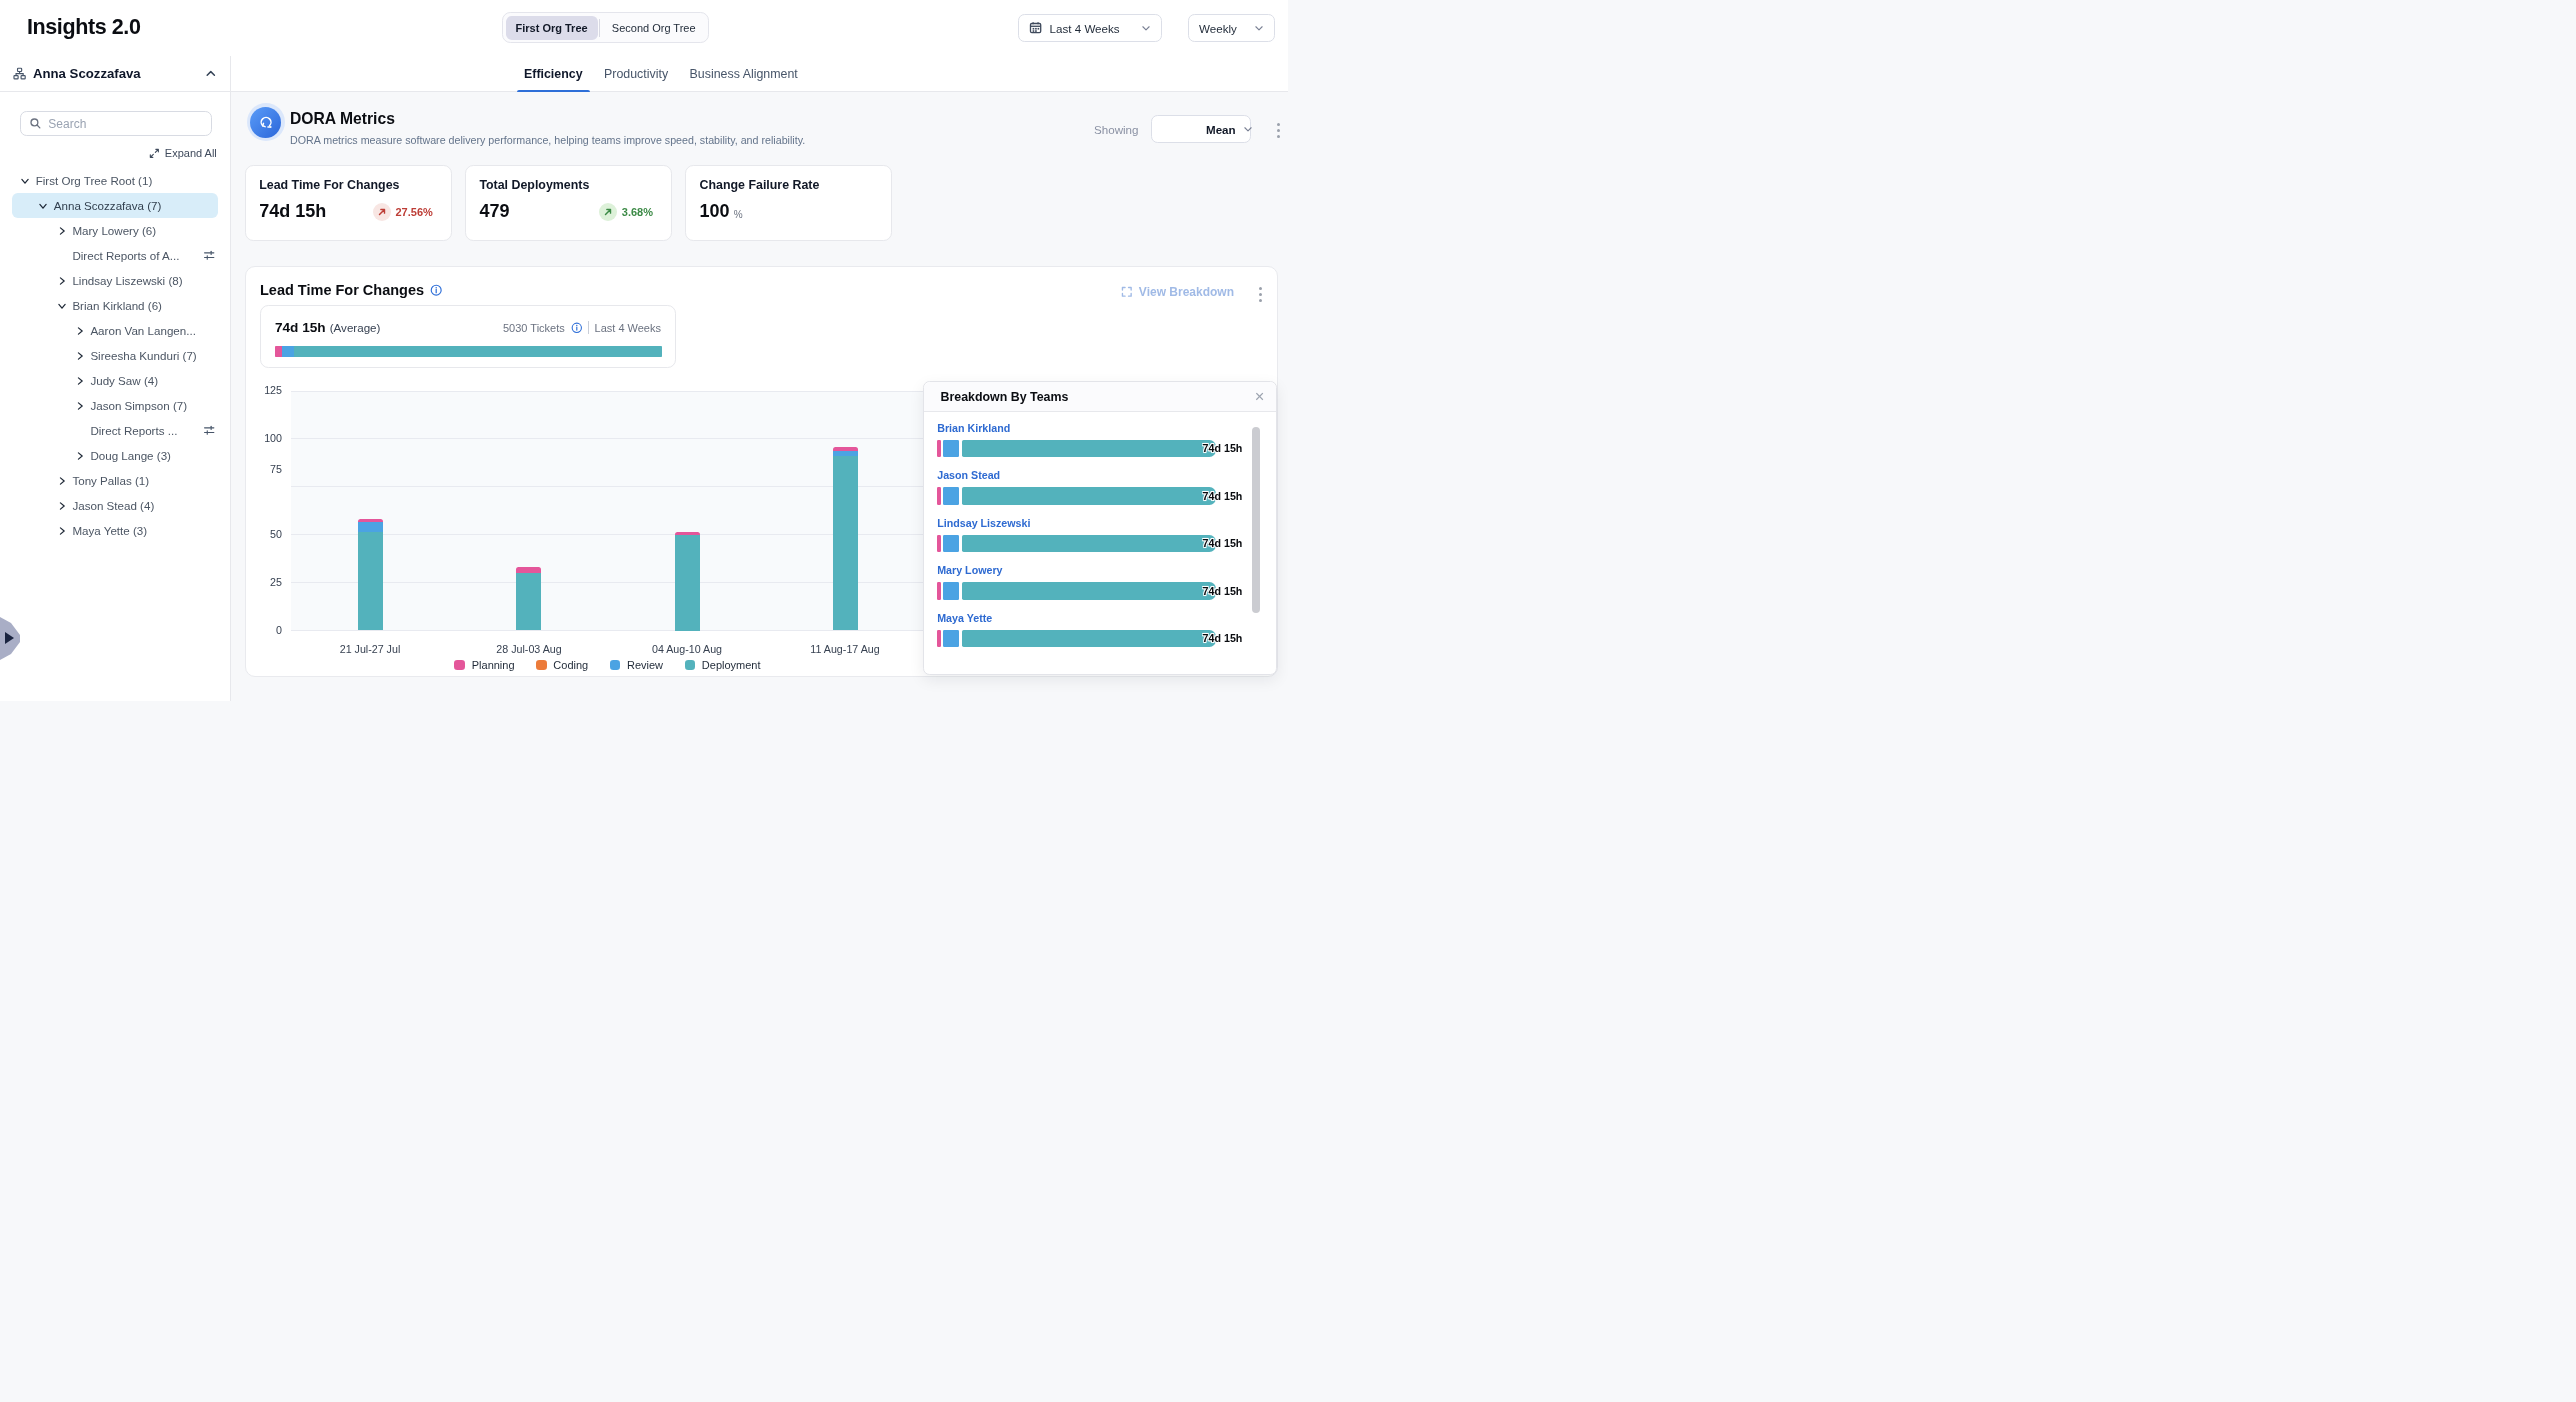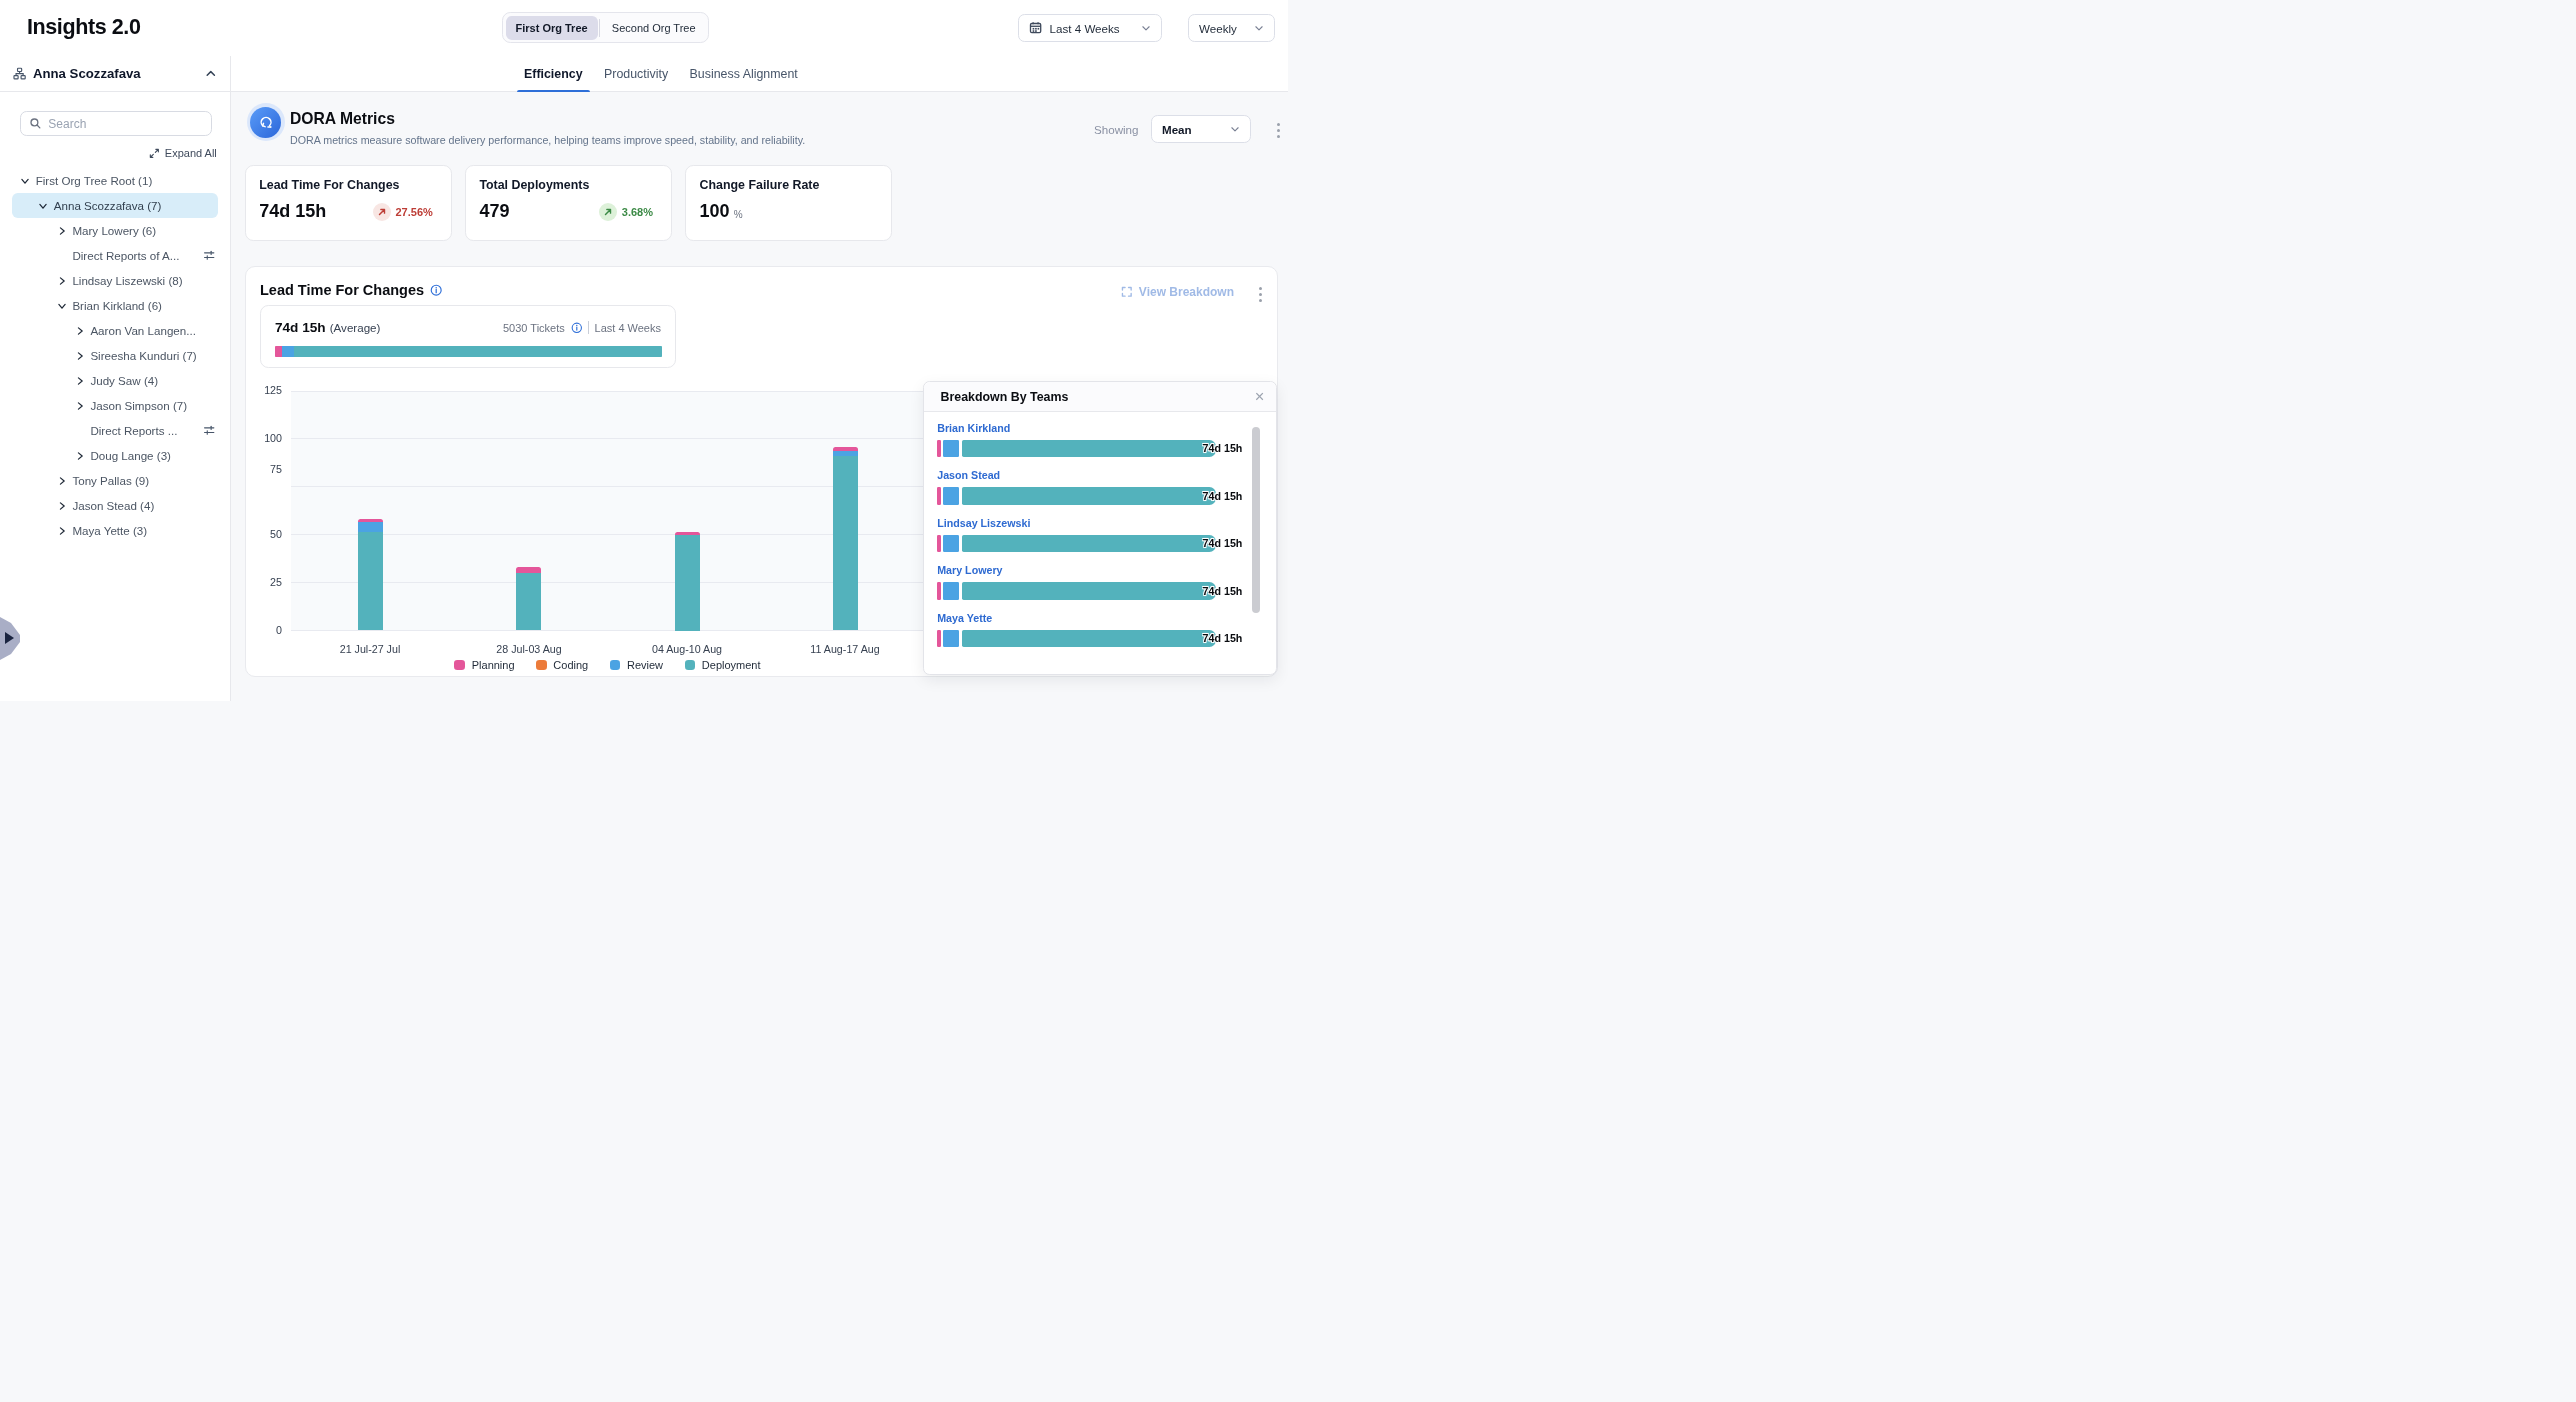--- a/index.html
+++ b/index.html
@@ -57,21 +57,21 @@
   
   #main { position:absolute; left:231px; top:93px; width:1057px; height:609px; background:#f7f8fa; }
   .dora-icon { position:absolute; left:15.7px; top:10px; width:38px; height:38px; border-radius:50%;
     background:#dbe7fb; display:flex; align-items:center; justify-content:center; }
   .dora-icon .inner { width:31px; height:31px; border-radius:50%;
     background:linear-gradient(135deg,#5a9cf8,#2b66d9); display:flex; align-items:center; justify-content:center; }
   #dora-title { position:absolute; left:59px; top:16.5px; font-size:15.7px; font-weight:800; color:#0b0d12; }
   #dora-desc { position:absolute; left:59px; top:41px; font-size:10.7px; color:#64748b; }
   #showing-label { position:absolute; left:863px; top:30px; font-size:11.6px; color:#8a91a3; }
   #showing-select { left:920px; top:22px; width:100px; }
-  #showing-select .val { font-weight:700; color:#111827; }
+  #showing-select .val { font-weight:700; color:#111827;margin-left:44px; }
   .kebab { display:flex; flex-direction:column; gap:2.5px; align-items:center; cursor:pointer; }
   .kebab i { width:3.3px; height:3.3px; border-radius:50%; background:#9aa0ab; }
   #dora-kebab { position:absolute; left:1046px; top:30px; }
   
   #cards { position:absolute; left:14px; top:72px; display:flex; gap:13.2px; }
   .mcard { width:207px; height:76px; background:#fff; border:0.8px solid #e7e8ec; border-radius:8.3px; padding:12.4px 13.2px 0 13.2px; }
   .mcard .mtitle { font-size:12.4px; font-weight:700; color:#111827; white-space:nowrap; }
   .mcard .vrow { margin-top:9px; display:flex; align-items:center; }
   .mcard .mvalue { font-size:18px; font-weight:800; color:#0b0d12; }
   .mcard .msuffix { font-size:10px; color:#6b7280; margin-left:4.1px; margin-top:5px; }
@@ -317,21 +317,21 @@
           </svg>
         </span>
         <span>Doug Lange (3)</span>
       </div>
       <div class="tree-row" style="padding-left: 45px;">
         <span class="chev right">
           <svg width="10" height="10" viewBox="0 0 16 16">
             <path d="M5.5 3l6 5-6 5" fill="none" stroke="#1f2937" stroke-width="2" stroke-linecap="round" stroke-linejoin="round"></path>
           </svg>
         </span>
-        <span>Tony Pallas (9)</span>
+        <span>Tony Pallas (1)</span>
       </div>
       <div class="tree-row" style="padding-left: 45px;">
         <span class="chev right">
           <svg width="10" height="10" viewBox="0 0 16 16">
             <path d="M5.5 3l6 5-6 5" fill="none" stroke="#1f2937" stroke-width="2" stroke-linecap="round" stroke-linejoin="round"></path>
           </svg>
         </span>
         <span>Jason Stead (4)</span>
       </div>
       <div class="tree-row" style="padding-left: 45px;">

